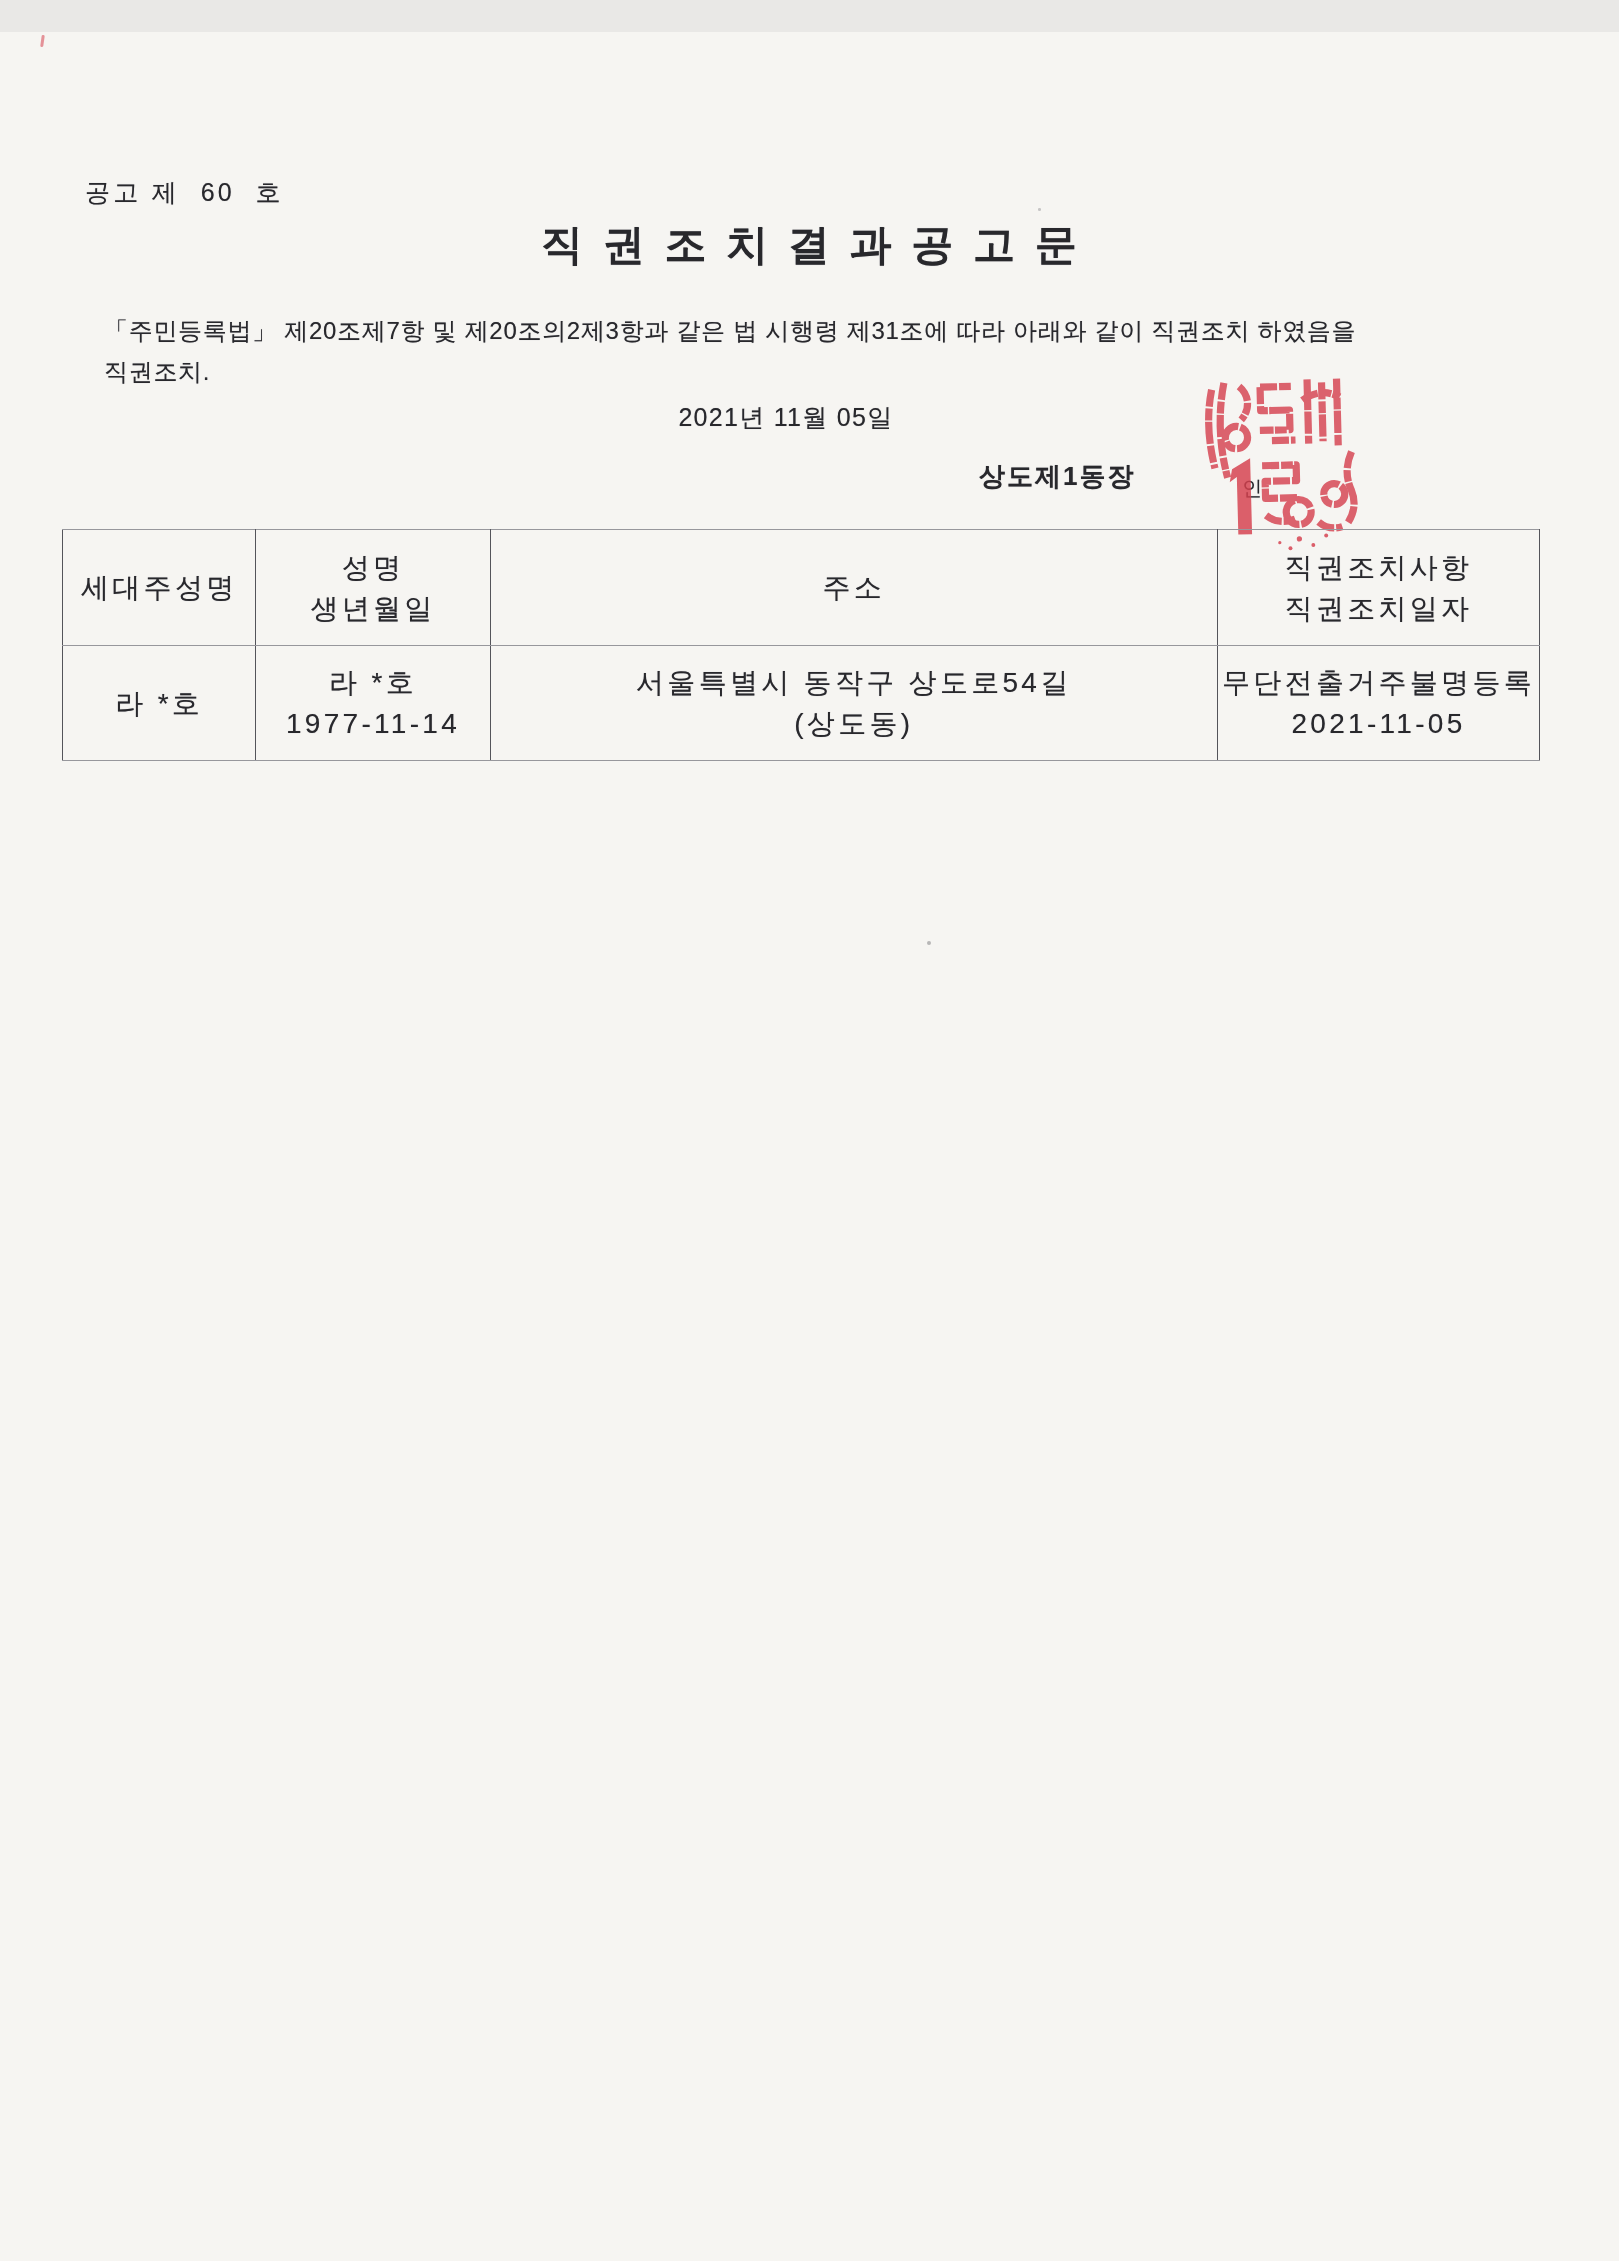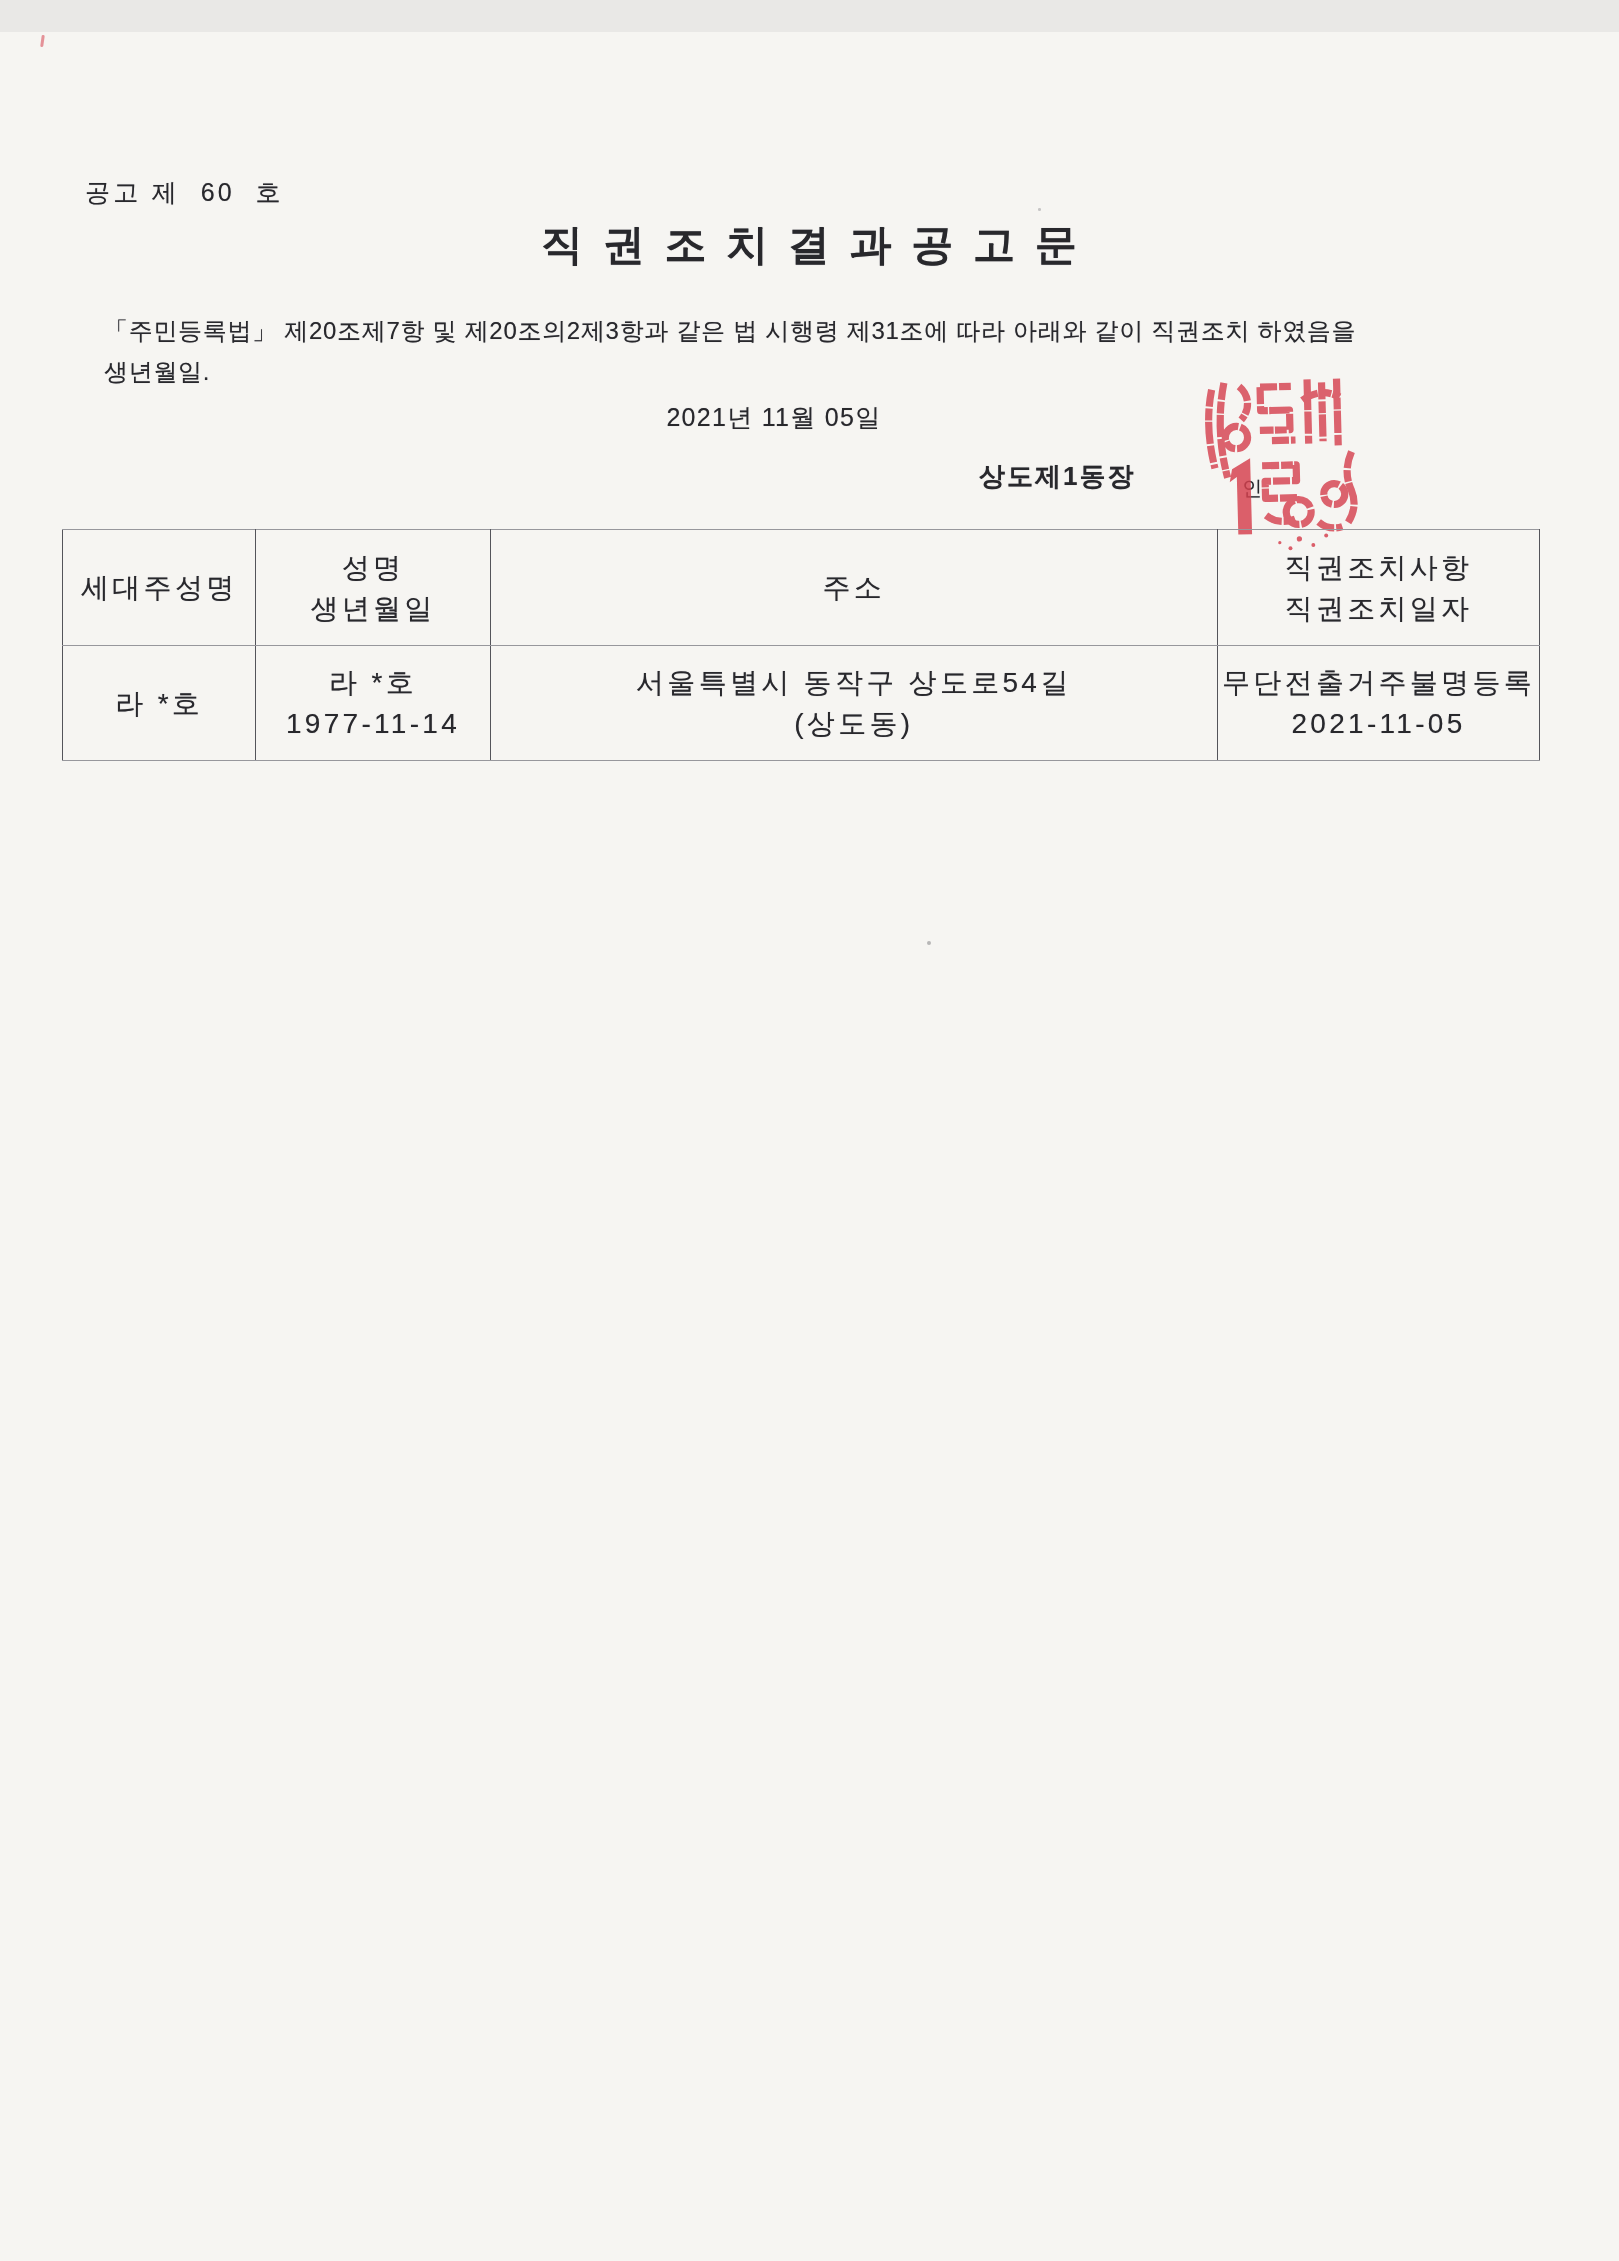--- a/index.html
+++ b/index.html
@@ -29,21 +29,21 @@
     position:absolute;left:0;top:176px;width:100%;
     margin:9.2px 0 0 9.2px;
     text-align:center;
     font-size:42px;font-weight:700;letter-spacing:19.7px;
   }
   .doc-body{
     position:absolute;left:104px;top:278px;width:1417px;
     font-size:24px;line-height:41px;letter-spacing:0.7px;
   }
   .doc-date{
-    position:absolute;left:4px;top:369px;width:1540px;
+    position:absolute;left:16px;top:369px;width:1540px;
     text-align:center;
     font-size:25px;letter-spacing:1.3px;
   }
   .signature-row{position:absolute;left:0;top:0;width:100%;height:0;}
   .signer{
     position:absolute;left:979px;top:427px;
     font-size:26px;font-weight:600;letter-spacing:2px;white-space:nowrap;
   }
   .seal-label{
     position:absolute;left:1242px;top:442px;
@@ -93,21 +93,21 @@
 <body>
 
 <div class="page">
 
   <div class="notice-number ink">공고 제  60  호</div>
 
   <h1 class="doc-title ink">직권조치결과공고문</h1>
 
   <div class="doc-body ink">
     <div>「주민등록법」 제20조제7항 및 제20조의2제3항과 같은 법 시행령 제31조에 따라 아래와 같이 직권조치 하였음을</div>
-    <div>생년월일.</div>
+    <div>직권조치.</div>
   </div>
 
   <div class="doc-date ink">2021년 11월 05일</div>
 
   <div class="signature-row">
     <div class="signer ink">상도제1동장</div>
     <div class="seal-label ink">인</div>
 
     <svg class="seal" viewBox="0 0 250 290" xmlns="http://www.w3.org/2000/svg">
       <g fill="none" stroke="#d5404e" stroke-width="11" stroke-linejoin="round" stroke-dasharray="26 3 18 2 34 3" opacity="0.88">

